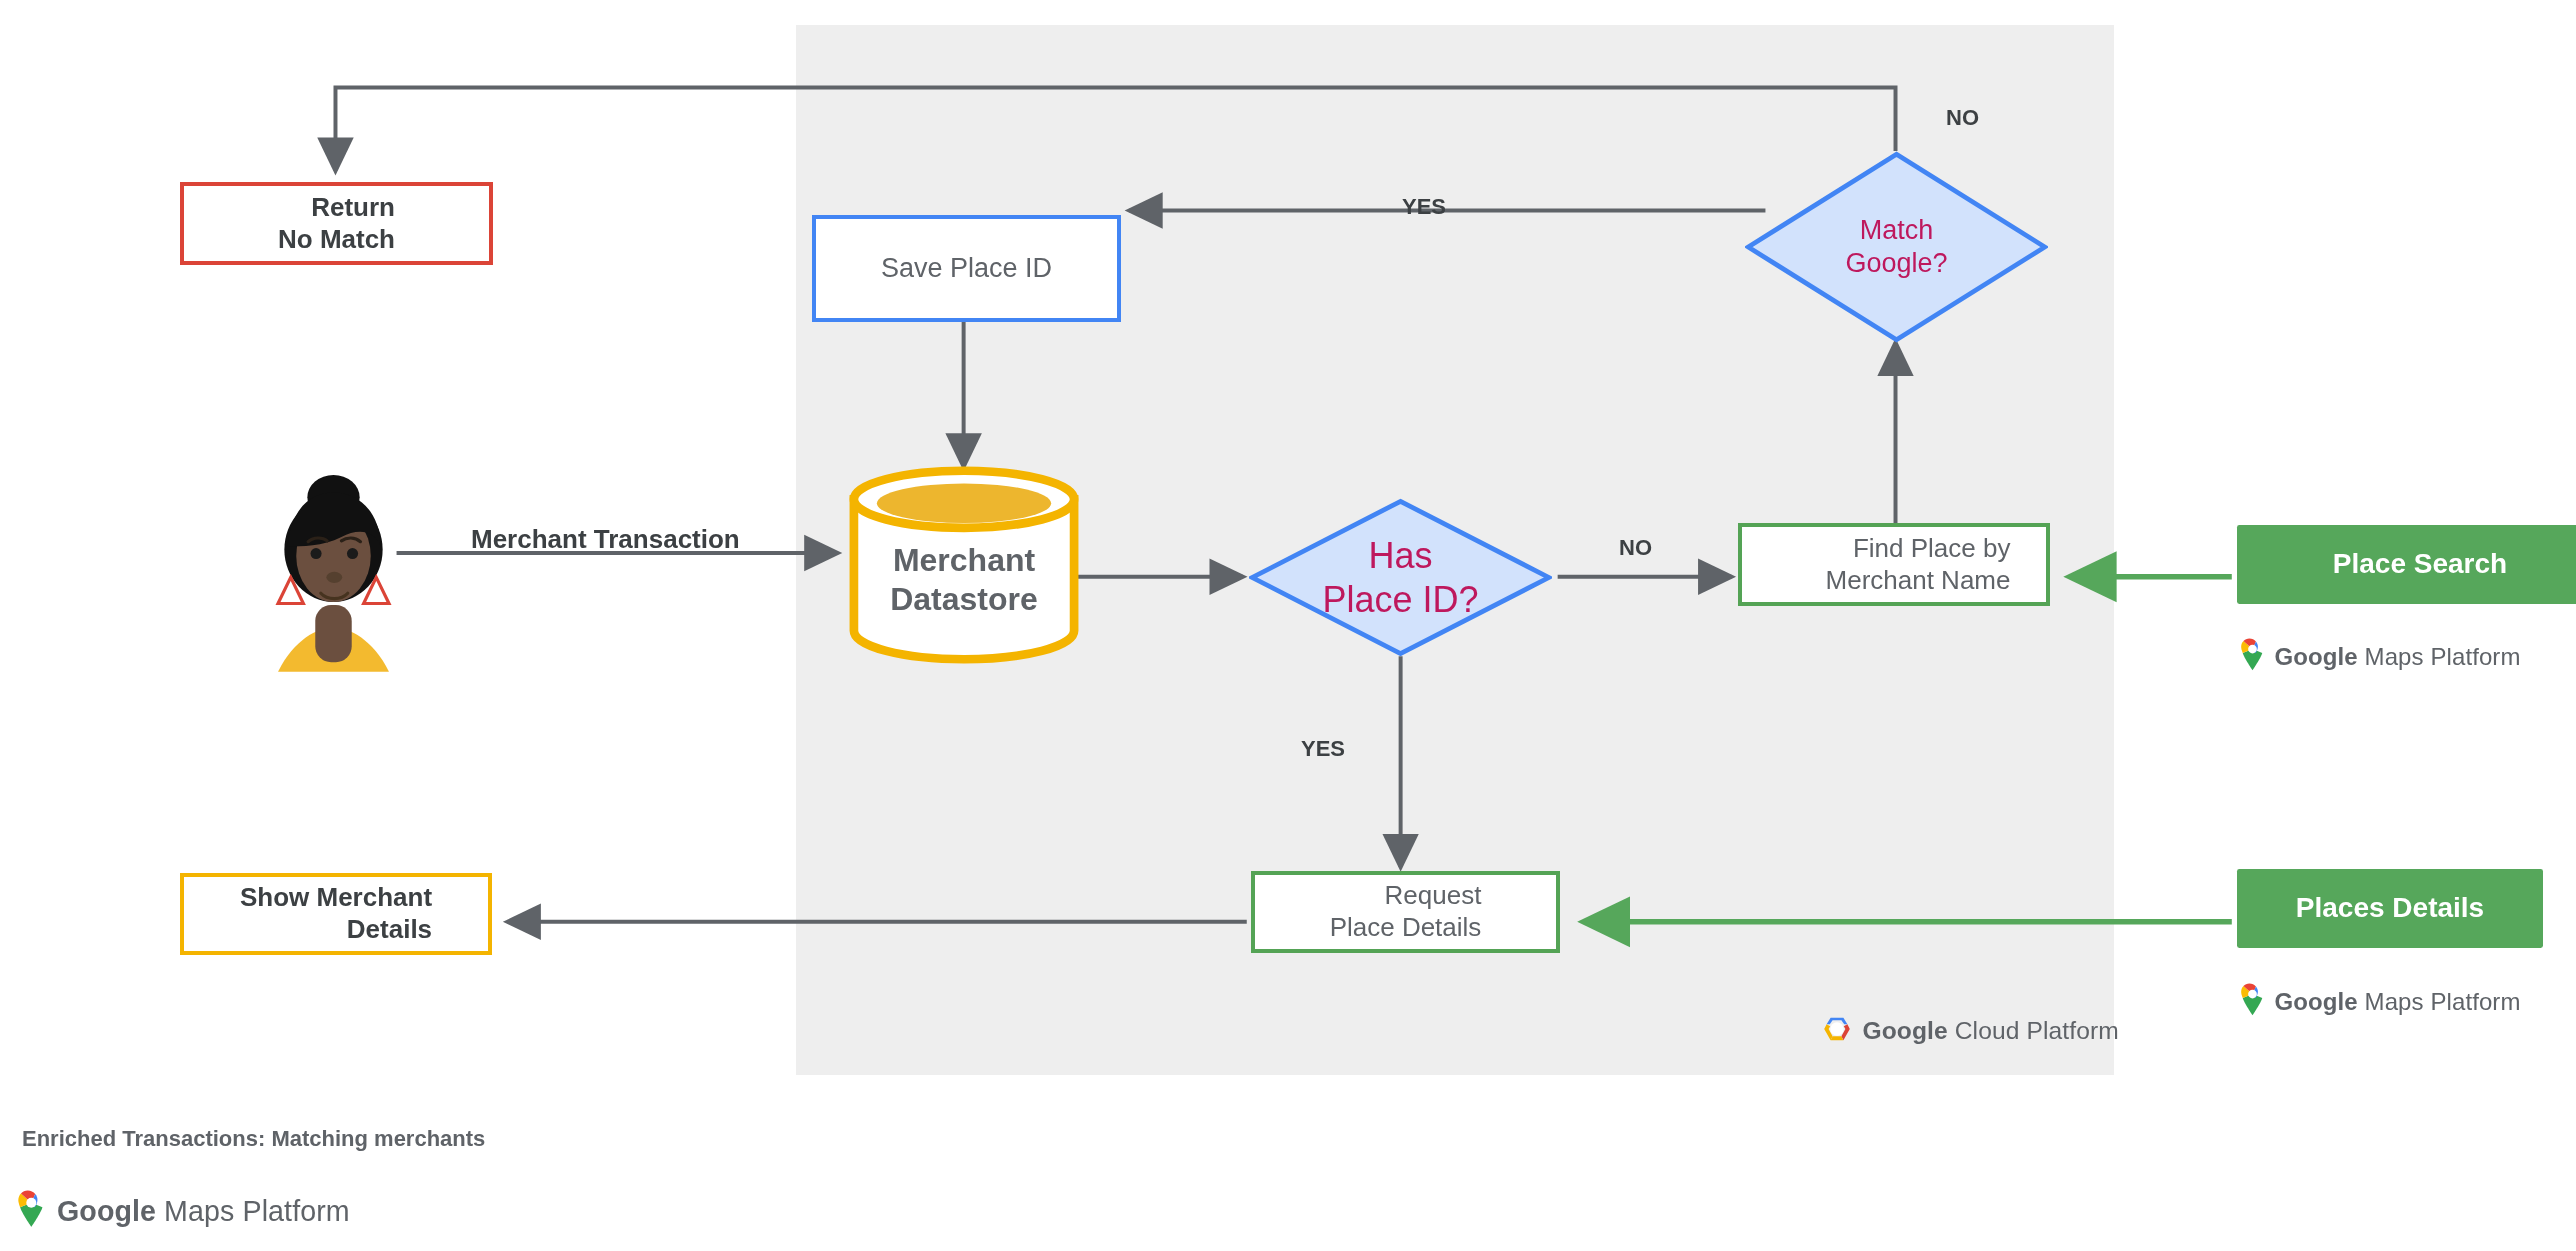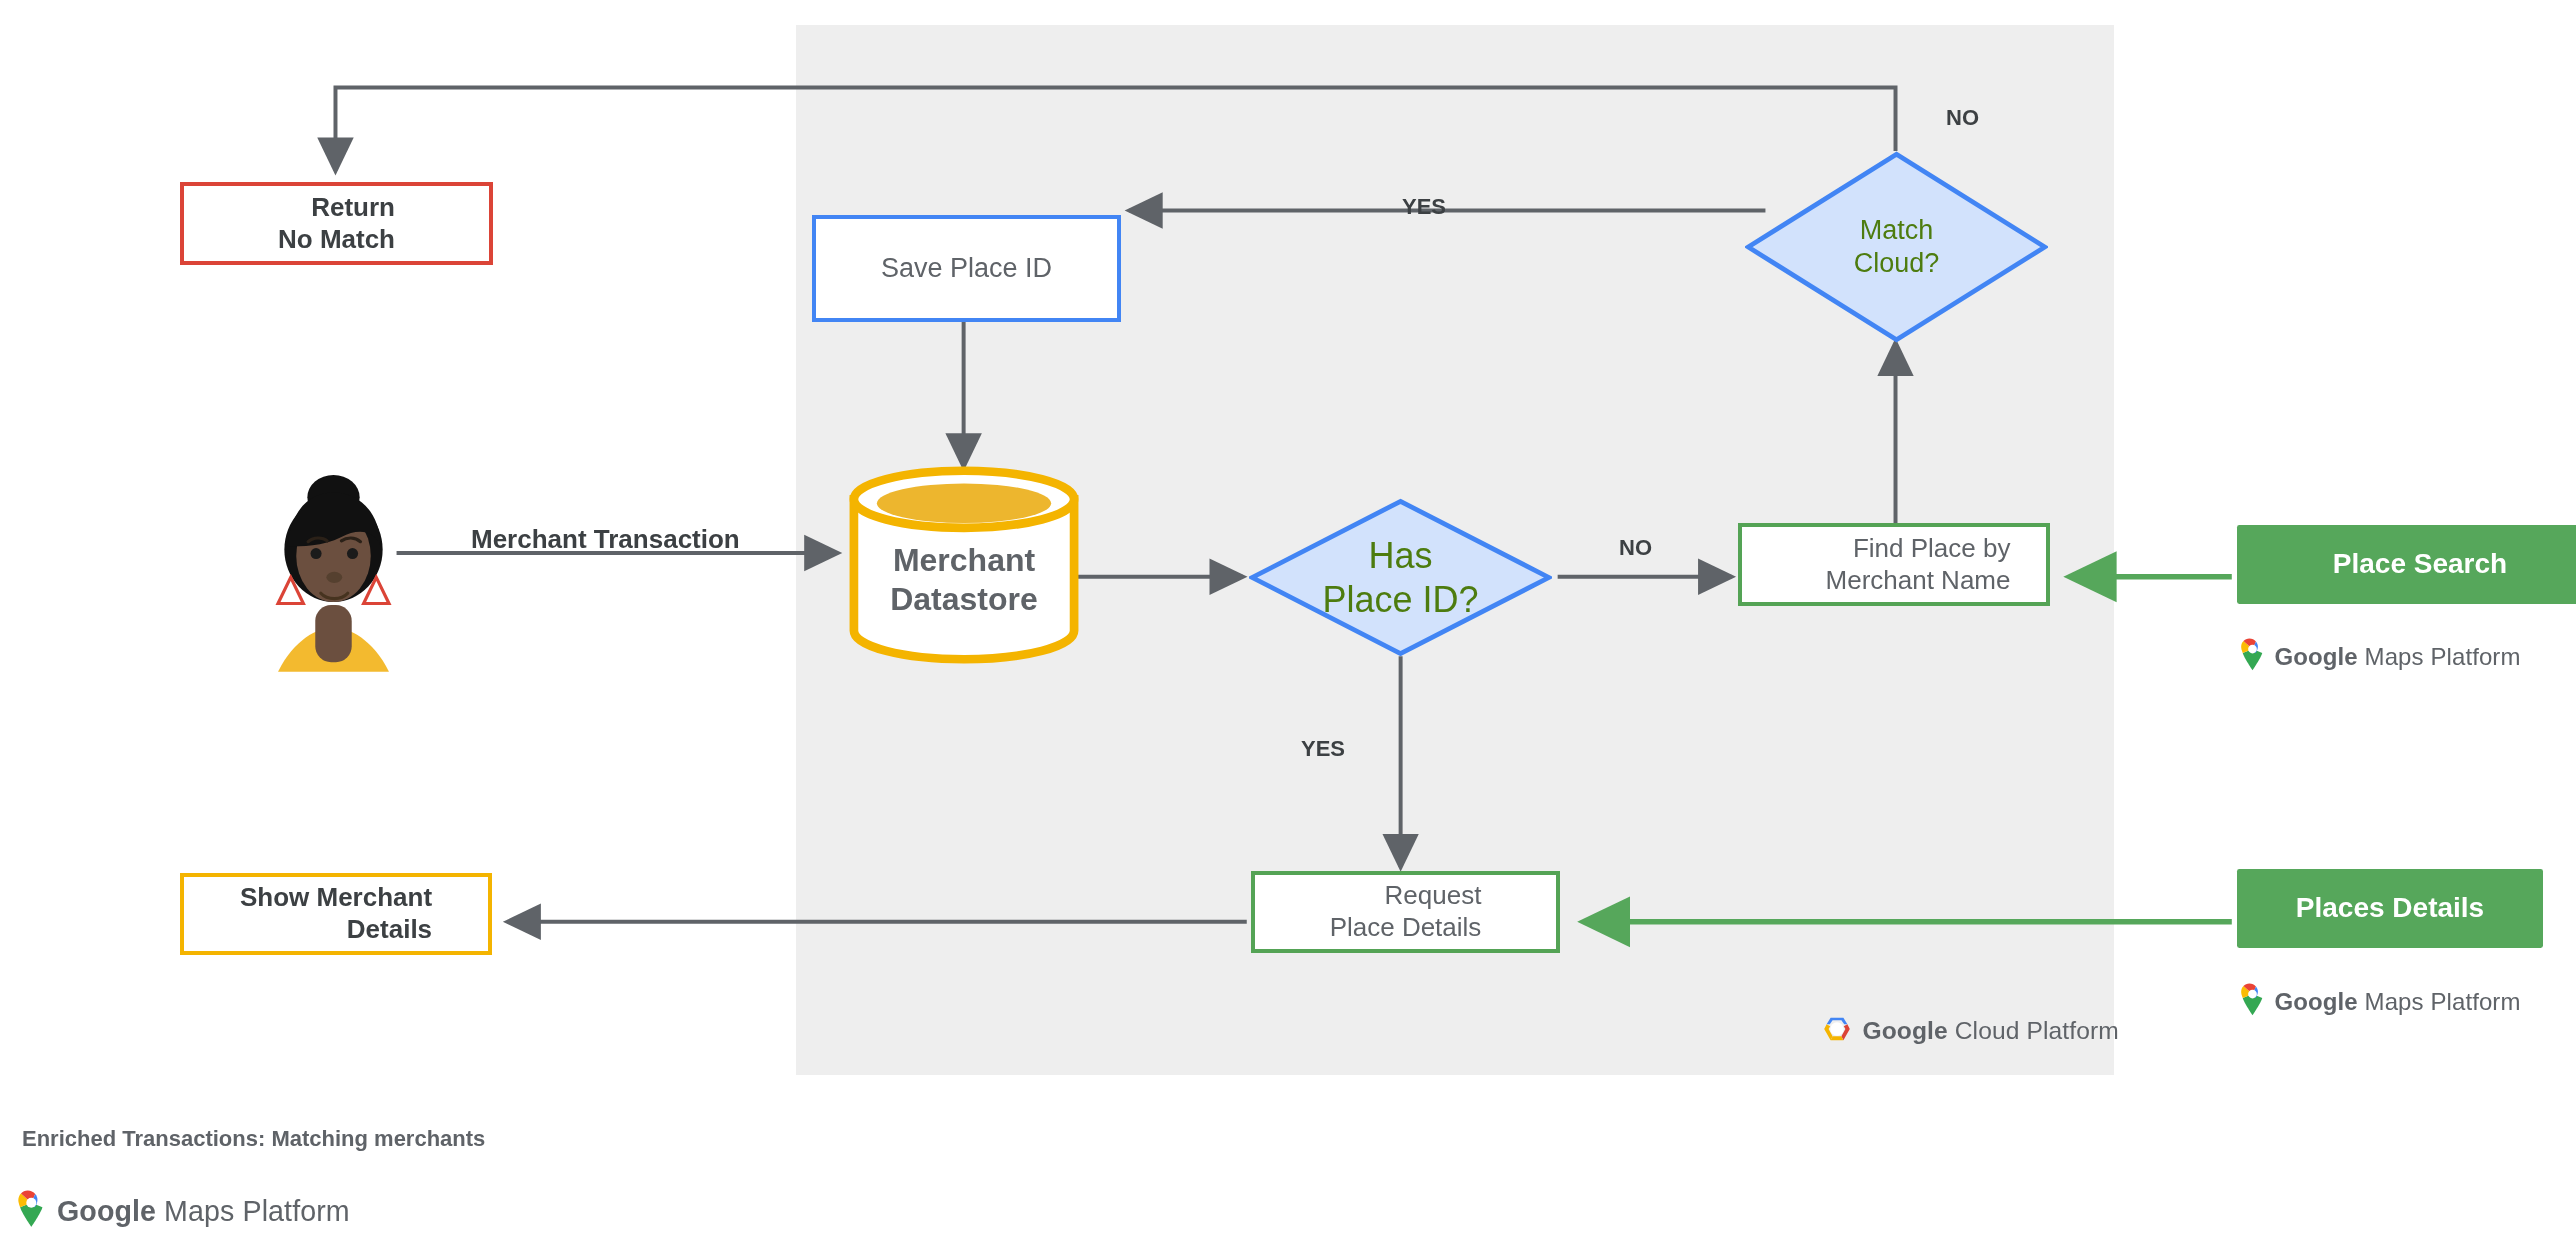--- a/index.html
+++ b/index.html
@@ -79,21 +79,21 @@
   }
   .diamond svg { position: absolute; left: 0; top: 0; }
   .diamond .dlabel {
     position: absolute;
     left: 0; top: 0;
     width: 100%; height: 100%;
     display: flex;
     align-items: center;
     justify-content: center;
     text-align: center;
-    color: #4d7c0f;
+    color: #be185d;
     line-height: 1.22;
   }
 
   
   .cylinder { position: absolute; }
   .cylinder svg { position: absolute; left: 0; top: 0; }
   .cylinder .clabel {
     position: absolute;
     left: 0;
     top: 38%;
@@ -194,21 +194,21 @@
     <span class="txt">Save Place ID</span>
   </div>
 
   <div class="diamond" style="left:1745px; top:151px; width:303px; height:192px;">
     <svg width="303" height="192" viewBox="0 0 382 242">
       <polygon points="191,4 378,121 191,238 4,121" fill="#D2E2FC" stroke="#4285F4" stroke-width="6"></polygon>
     </svg>
     <div class="dlabel" style="font-size:27px;">
       <span>
         <span>Match</span><br>
-        <span>Cloud?</span>
+        <span>Google?</span>
       </span>
     </div>
   </div>
 
   <div class="cylinder" style="left:849px; top:466px; width:230px; height:198px;">
     <svg width="230" height="198" viewBox="0 0 290 250">
       <path d="M6,42 L6,208 A139,36 0 0 0 284,208 L284,42 Z" fill="#ffffff" stroke="#F4B400" stroke-width="11"></path>
       <ellipse cx="145" cy="42" rx="139" ry="36" fill="#ffffff" stroke="#F4B400" stroke-width="11"></ellipse>
       <ellipse cx="145" cy="47" rx="110" ry="25" fill="#EDB62E" stroke="none"></ellipse>
     </svg>

